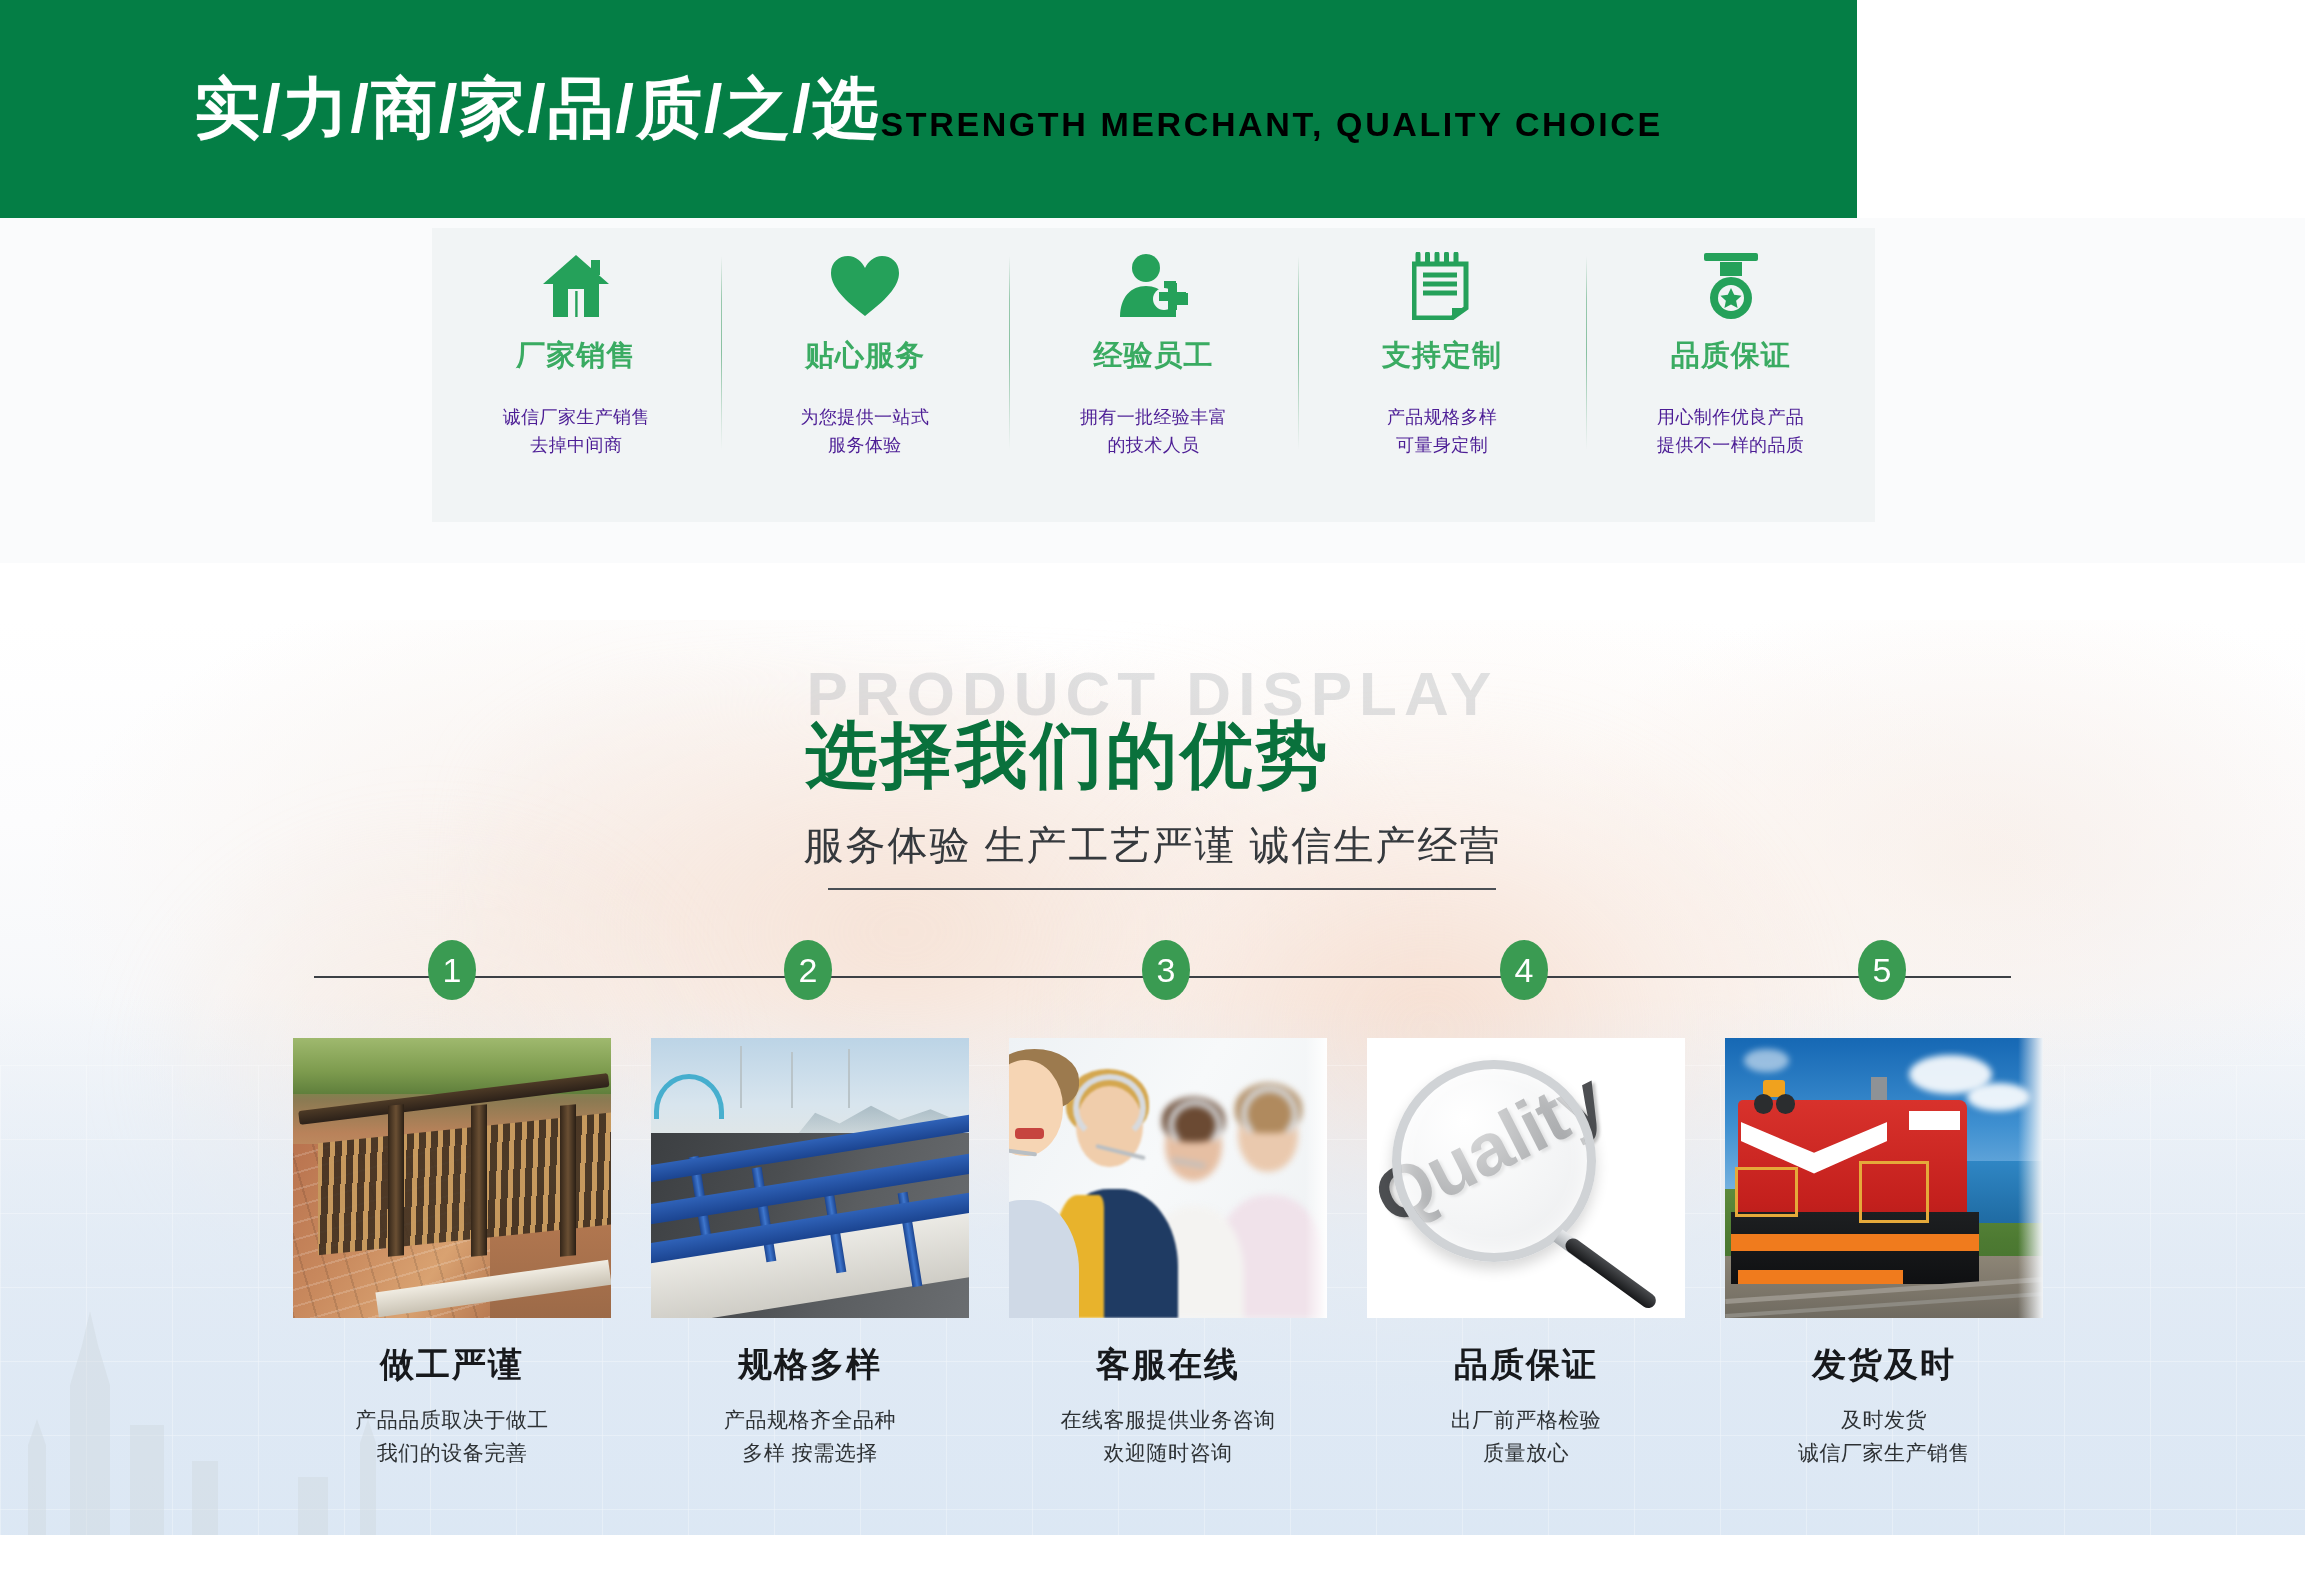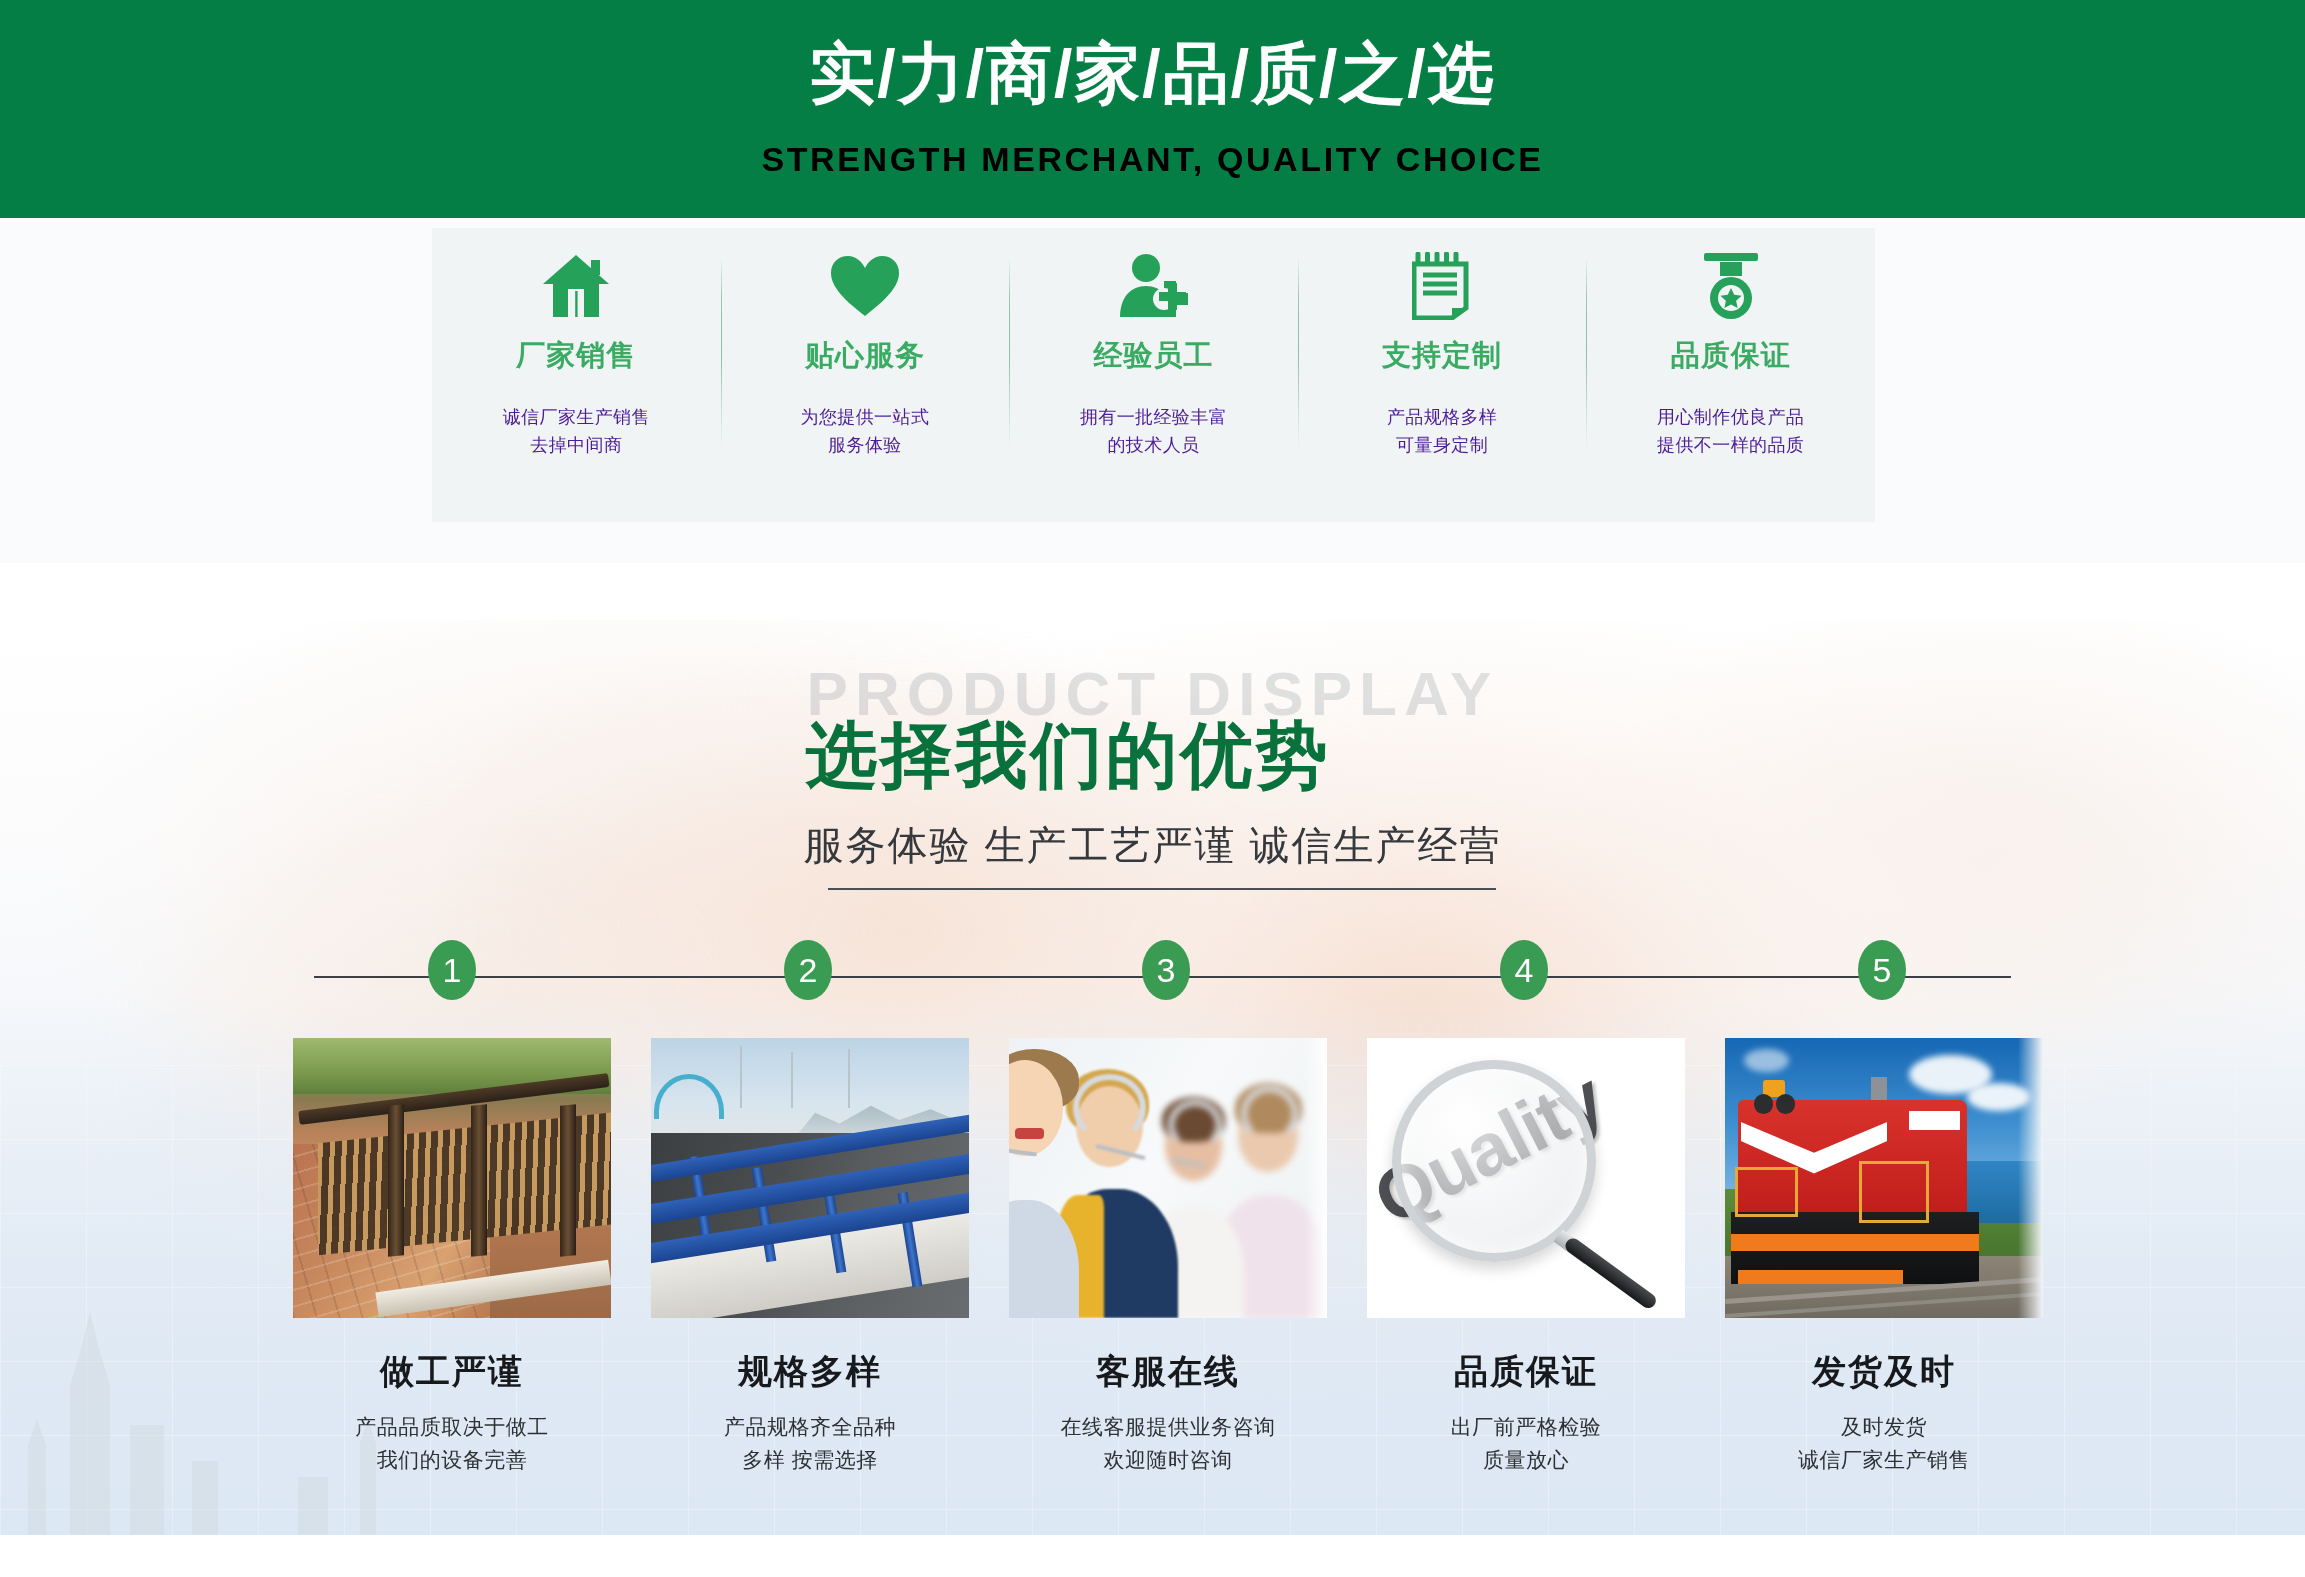--- a/index.html
+++ b/index.html
@@ -6,23 +6,23 @@
   html,body { width:2305px; height:1577px; }
   body {
     font-family:"Liberation Sans","DejaVu Sans",sans-serif;
     background:#ffffff;
     overflow:hidden;
   }
   .page { position:relative; width:2305px; height:1577px; }
 
   
   .header-band {
-    position:absolute; left:0; top:0; width:2305px; height:218px;
+    position:absolute; left:0; top:0; width:1857px; height:218px;
     background:#047e45;
-    display:flex; flex-direction:column;
+    display:flex; flex-direction:row;
     align-items:center; justify-content:center;
   }
   .header-title {
     color:#ffffff;
     font-size:66px;
     font-weight:bold;
     letter-spacing:2px;
     line-height:1.05;
     white-space:nowrap;
     text-shadow:0 0 1px rgba(255,255,255,.35);
@@ -184,21 +184,21 @@
     position:absolute; top:0; width:318px;
   }
   .card-thumb {
     width:318px; height:280px;
     overflow:hidden;
     position:relative;
     background:#ffffff;
   }
   .card-thumb > .art { position:absolute; inset:0; }
   .card-title {
-    margin-top:31px;
+    margin-top:24px;
     text-align:center;
     font-size:34px; font-weight:bold;
     color:#17191c;
     letter-spacing:2px;
   }
   .card-desc {
     margin-top:16px;
     text-align:center;
     font-size:21px;
     line-height:1.55;

